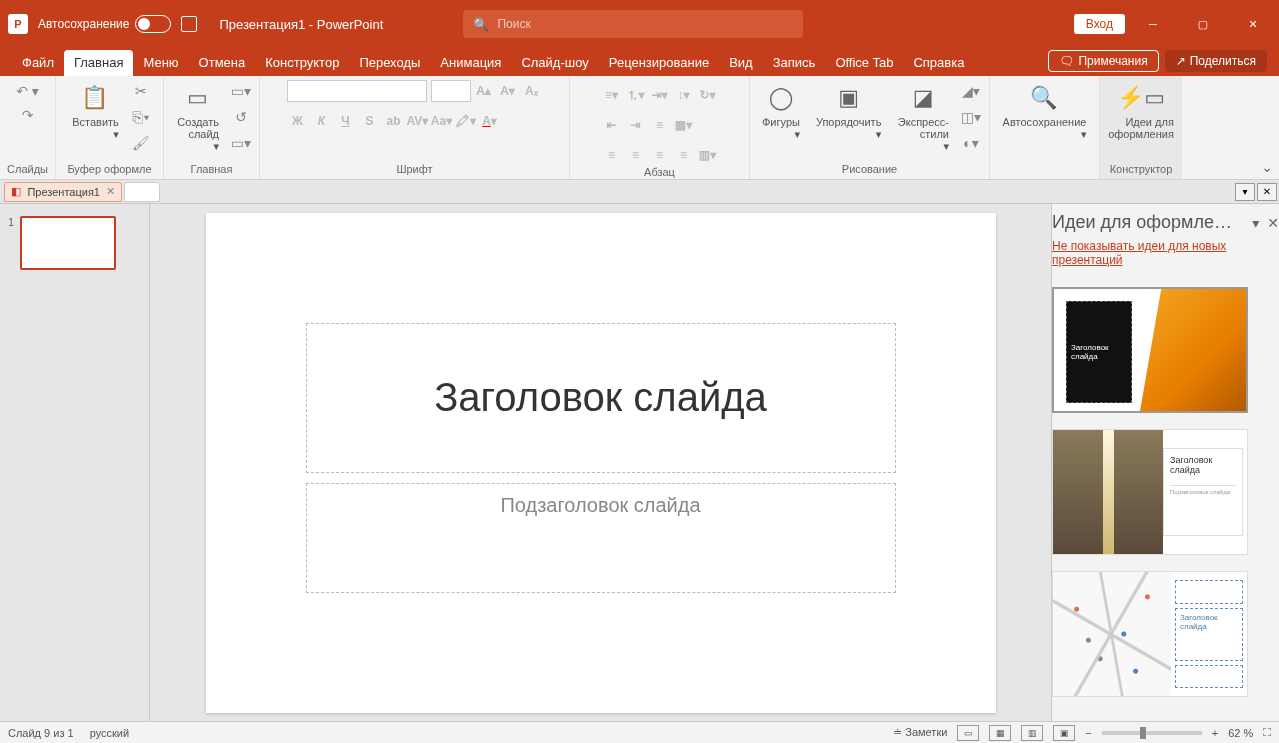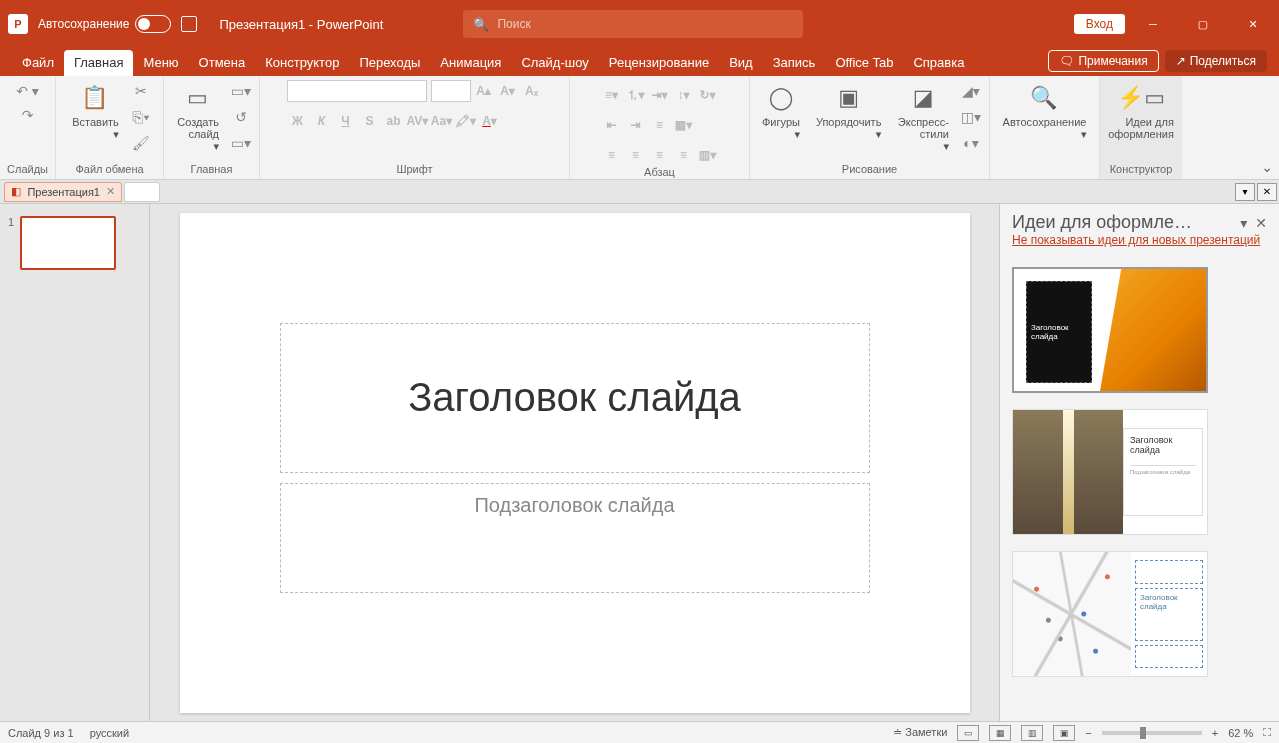--- a/index.html
+++ b/index.html
@@ -59,25 +59,25 @@
 .thumb-row { display: flex; gap: 6px; align-items: flex-start; }
 .thumb-num { font-size: 11px; color: #666; }
 .thumb { width: 96px; height: 54px; background: #fff; border: 2px solid #c43e1c; border-radius: 2px; }
 
 .canvas-area { flex: 1; background: #e6e6e6; display: flex; align-items: center; justify-content: center; overflow: auto; }
 .slide { width: 790px; height: 500px; background: #fff; box-shadow: 0 1px 3px rgba(0,0,0,0.2); position: relative; }
 .title-ph { position: absolute; left: 100px; top: 110px; right: 100px; height: 150px; border: 1px dashed #bbb; display: flex; align-items: center; justify-content: center; font-size: 40px; color: #333; font-weight: 300; }
 .subtitle-ph { position: absolute; left: 100px; top: 270px; right: 100px; height: 110px; border: 1px dashed #bbb; display: flex; align-items: flex-start; justify-content: center; padding-top: 10px; font-size: 20px; color: #888; }
 
 
-.designpane { width: 280px; background: #f3f3f3; border-left: 1px solid #c8c8c8; display: flex; flex-direction: column; padding: 8px 12px; }
+.designpane { width: 228px; background: #f3f3f3; border-left: 1px solid #c8c8c8; display: flex; flex-direction: column; padding: 8px 0; }
 .dp-header { display: flex; align-items: center; justify-content: space-between; }
 .dp-title { font-size: 18px; color: #555; }
 .dp-close { font-size: 14px; color: #666; cursor: pointer; }
-.dp-link { color: #c43e1c; text-decoration: underline; font-size: 12px; cursor: pointer; }
+.dp-link { color: #c43e1c; text-decoration: underline; font-size: 12px; margin-top: 6px; cursor: pointer; }
 .dp-list { margin-top: 20px; display: flex; flex-direction: column; gap: 16px; overflow-y: auto; }
 .dp-item { width: 196px; height: 126px; background: #fff; border: 1px solid #ddd; cursor: pointer; position: relative; overflow: hidden; }
 .dp-item.sel { border: 2px solid #999; }
 
 .dp1-left { position: absolute; left: 12px; top: 12px; width: 66px; height: 102px; background: #111; border: 1px dashed #666; display: flex; flex-direction: column; justify-content: center; align-items: flex-start; padding: 4px; color: #fff; font-size: 8px; }
 .dp1-right { position: absolute; right: 0; top: 0; bottom: 0; width: 106px; background: linear-gradient(135deg,#f5a623 0%,#e67e00 60%,#b35900 100%); clip-path: polygon(20% 0,100% 0,100% 100%,0 100%); }
 
 .dp2-left { position: absolute; left: 0; top: 0; bottom: 0; width: 110px; background: linear-gradient(#8a7a5a,#5a4a3a); }
 .dp2-left::after { content:""; position:absolute; left:45%; right:45%; top:0; bottom:0; background: linear-gradient(#fff8e0,#d0b870); }
 .dp2-right { position: absolute; right: 4px; top: 18px; bottom: 18px; width: 80px; border: 1px solid #ddd; padding: 6px; font-size: 9px; color: #333; }
@@ -173,21 +173,21 @@
       <div class="rbtn-lg">
         <div class="rbtn-lg-icon">📋</div>
         <div class="rbtn-lg-label"><span>Вставить</span><br>▾</div>
       </div>
       <div class="rbtn-sm-col">
         <div class="rbtn-sm">✂</div>
         <div class="rbtn-sm">⎘▾</div>
         <div class="rbtn-sm">🖌</div>
       </div>
     </div>
-    <div class="rgroup-label">Файл обмена</div>
+    <div class="rgroup-label">Буфер оформле</div>
   </div>
 
   <div class="rgroup" style="width:96px">
     <div class="rgroup-body">
       <div class="rbtn-lg">
         <div class="rbtn-lg-icon">▭</div>
         <div class="rbtn-lg-label"><span>Создать слайд</span><br>▾</div>
       </div>
       <div class="rbtn-sm-col">
         <div class="rbtn-sm">▭▾</div>

